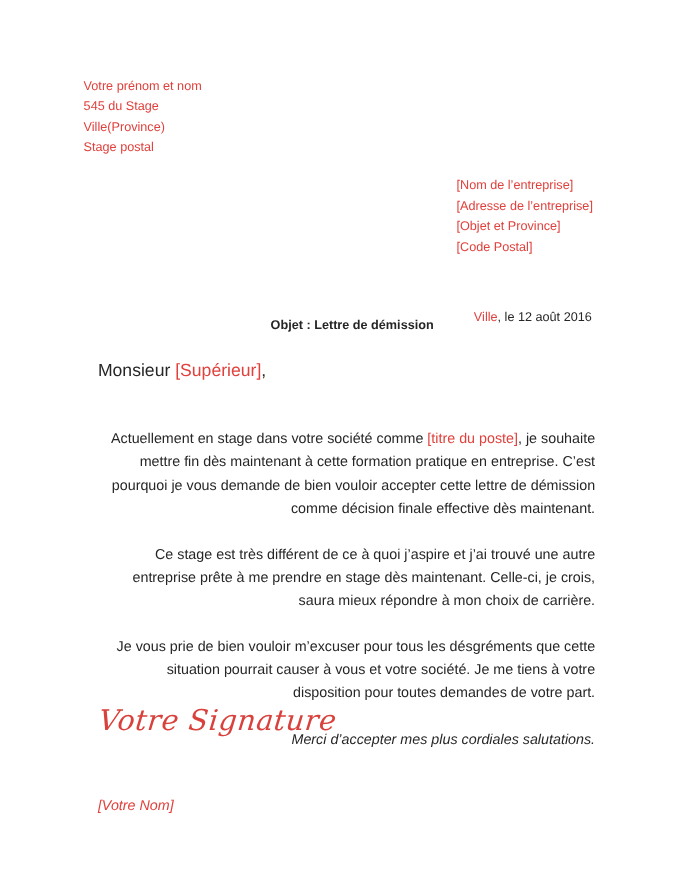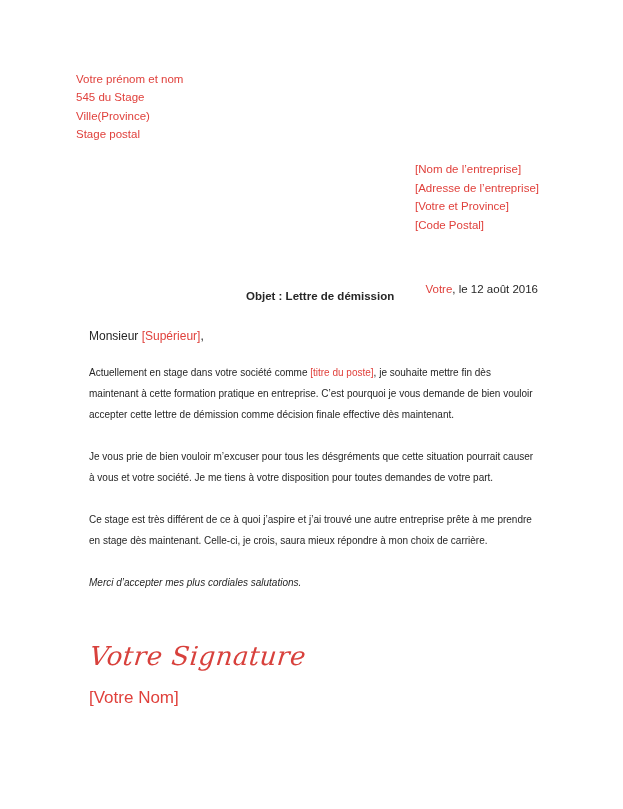--- a/index.html
+++ b/index.html
@@ -69,34 +69,34 @@
     top: 283px;
     font-size: 11.5px;
     white-space: nowrap;
   }
 
   
   .salutation {
     position: absolute;
     left: 89px;
     top: 329px;
-    font-size: 12px;
+    font-size: 16px;
     white-space: nowrap;
   }
 
   
   .body-copy {
     position: absolute;
     left: 89px;
-    top: 362px;
+    top: 388px;
     width: 452px;
-    font-size: 10px;
+    font-size: 13px;
     line-height: 21px;
     color: #262626;
-    text-align: left;
+    text-align: right;
   }
   .body-copy p {
     margin: 0 0 21px 0;
   }
   .body-copy p.closing {
     margin-bottom: 0;
     font-style: italic;
   }
 
   
@@ -109,58 +109,59 @@
     font-size: 26px;
     letter-spacing: 0.5px;
     color: #d8413c;
     white-space: nowrap;
     transform: skewX(-6deg);
   }
 
   .signature-name {
     position: absolute;
     left: 89px;
-    top: 688px;
-    font-size: 17px;
+    top: 724px;
+    font-size: 13px;
     color: #e0413c;
     white-space: nowrap;
+    font-style: italic;
   }
 </style>
 </head>
 <body>
 
 <div class="page">
 
   <div class="sender-block">
     <div>Votre prénom et nom</div>
     <div>545 du Stage</div>
     <div>Ville(Province)</div>
     <div>Stage postal</div>
   </div>
 
   <div class="recipient-block">
     <div>[Nom de l’entreprise]</div>
     <div>[Adresse de l’entreprise]</div>
-    <div>[Votre et Province]</div>
+    <div>[Objet et Province]</div>
     <div>[Code Postal]</div>
   </div>
 
   <div class="subject-line">Objet : Lettre de démission</div>
 
   <div class="date-line">
-    <span class="red">Votre</span><span class="blk">, le 12 août 2016</span>
+    <span class="red">Ville</span><span class="blk">, le 12 août 2016</span>
   </div>
 
   <div class="salutation">
     <span class="blk">Monsieur </span><span class="red">[Supérieur]</span><span class="blk">,</span>
   </div>
 
   <div class="body-copy">
     <p><span>Actuellement en stage dans votre société comme </span><span class="red">[titre du poste]</span><span>, je souhaite mettre fin dès maintenant à cette formation pratique en entreprise. C’est pourquoi je vous demande de bien vouloir accepter cette lettre de démission comme décision finale effective dès maintenant.</span></p>
+    <p>Ce stage est très différent de ce à quoi j’aspire et j’ai trouvé une autre entreprise prête à me prendre en stage dès maintenant. Celle-ci, je crois, saura mieux répondre à mon choix de carrière.</p>
     <p>Je vous prie de bien vouloir m’excuser pour tous les désgréments que cette situation pourrait causer à vous et votre société. Je me tiens à votre disposition pour toutes demandes de votre part.</p>
-    <p>Ce stage est très différent de ce à quoi j’aspire et j’ai trouvé une autre entreprise prête à me prendre en stage dès maintenant. Celle-ci, je crois, saura mieux répondre à mon choix de carrière.</p>
     <p class="closing">Merci d’accepter mes plus cordiales salutations.</p>
   </div>
 
   <div class="signature">Votre Signature</div>
   <div class="signature-name">[Votre Nom]</div>
 
 </div>
 
 </body></html>

